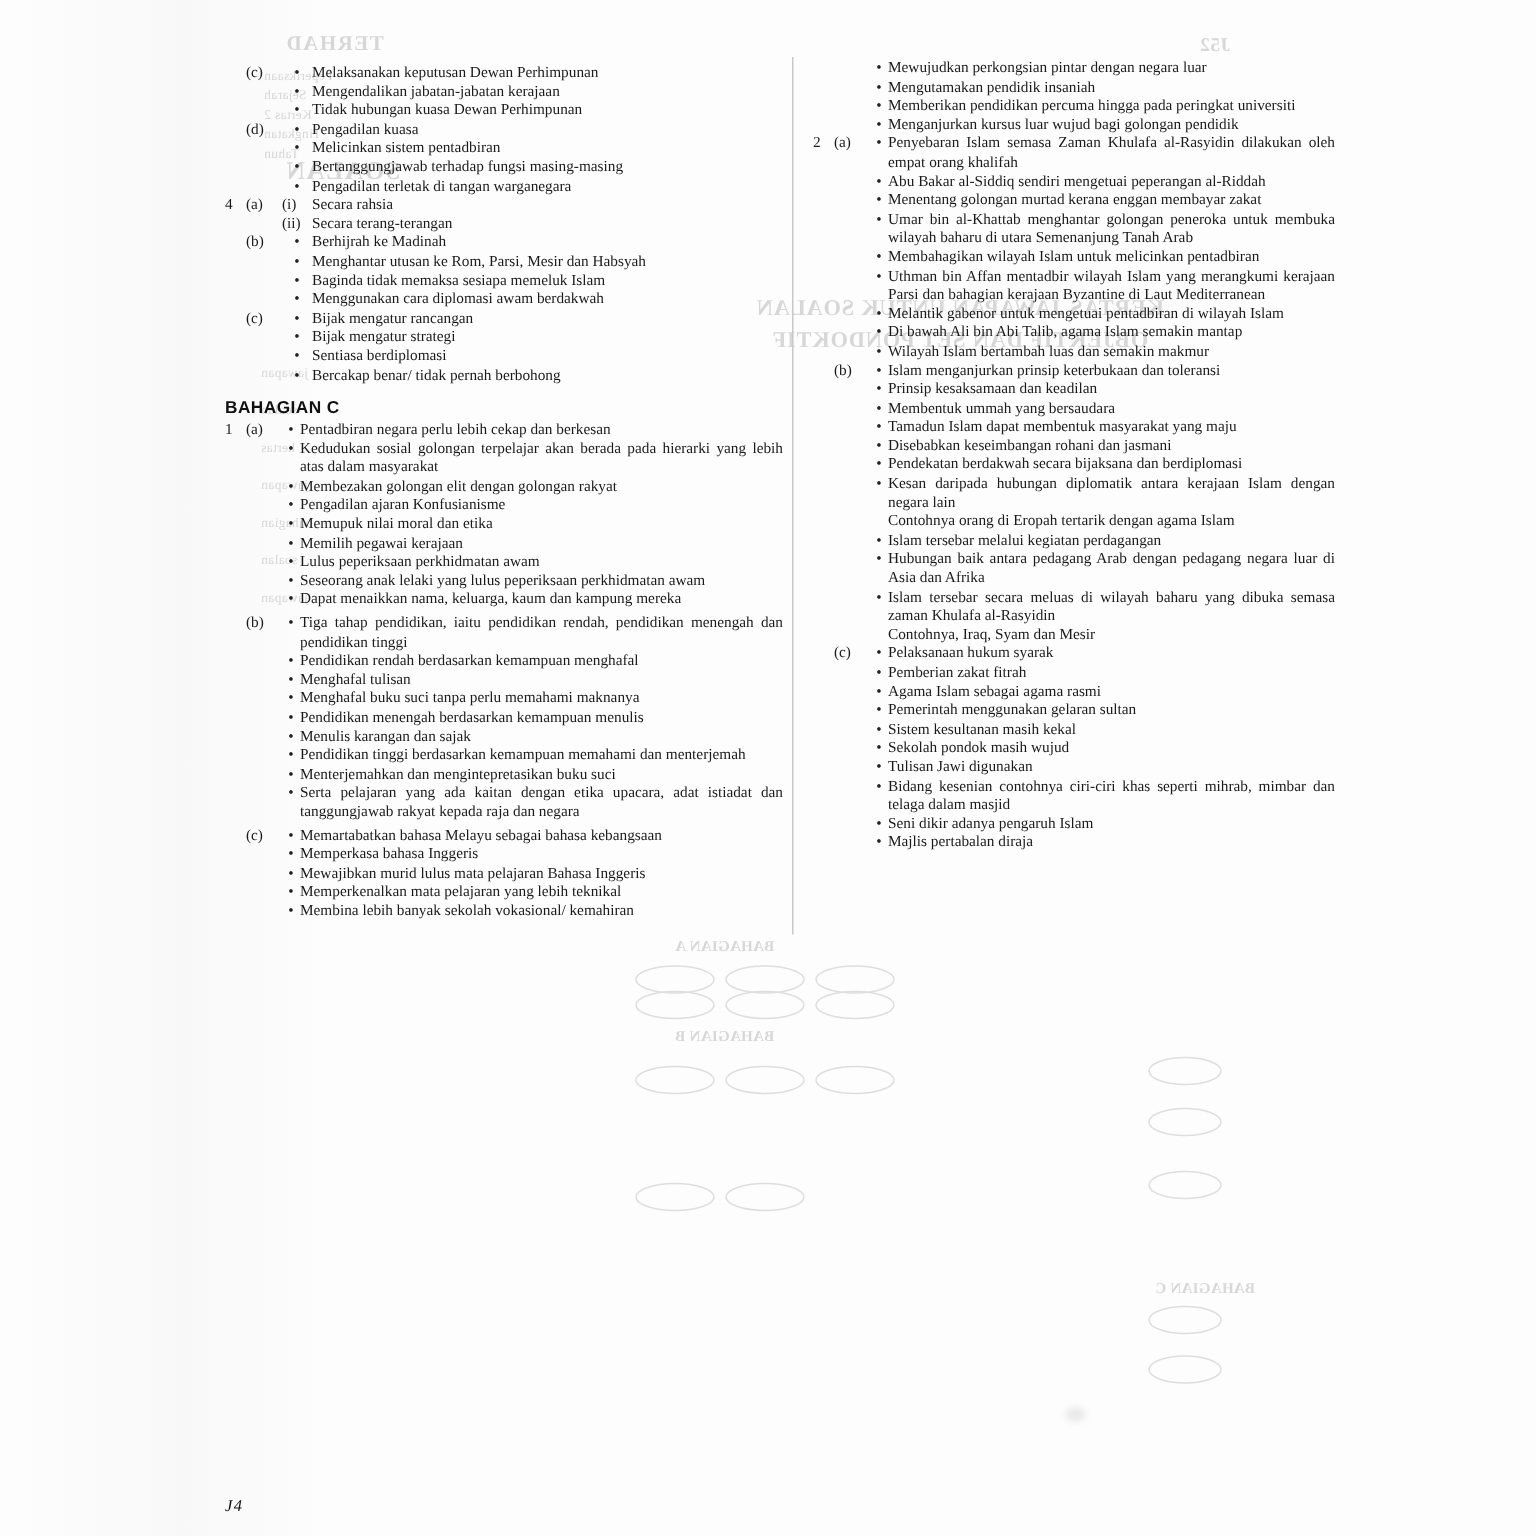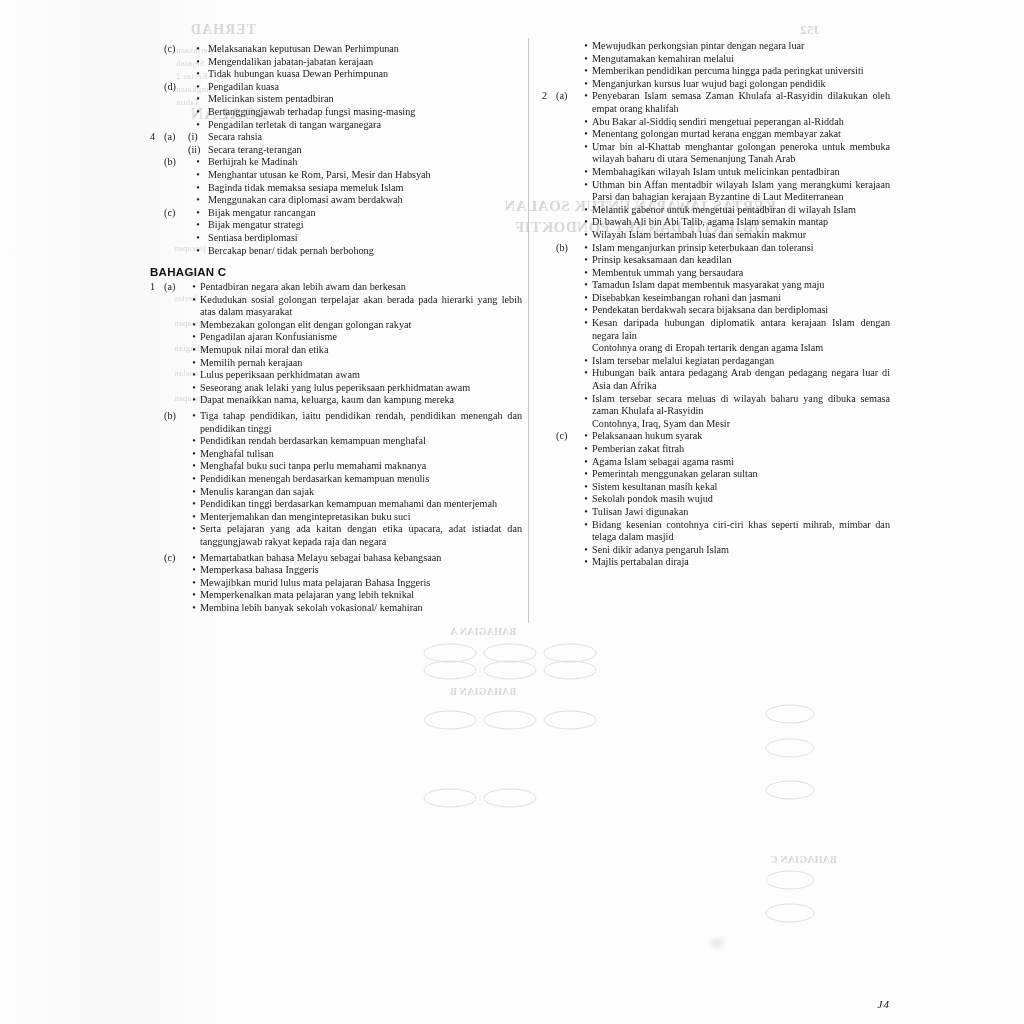--- a/index.html
+++ b/index.html
@@ -190,21 +190,21 @@
     letter-spacing: .3px;
     margin: 9px 0 3px 0;
     color: #111;
   }
 
   .folio {
     position: absolute;
     left: 0;
     right: 0;
     top: 990px;
-    text-align: right;
+    text-align: left;
     font-size: 11px;
     font-family: "Liberation Serif", serif;
     letter-spacing: 1px;
     color: #111;
     font-style: italic;
   }
 
   .smudge {
     position: absolute;
     border-radius: 50%;
@@ -378,21 +378,21 @@
         </table>
 
         <div class="section-label">BAHAGIAN C</div>
 
         <table class="items">
           <tbody>
             <tr>
               <td class="qno">1</td>
               <td class="alpha">(a)</td>
               <td class="bullet">•</td>
-              <td class="txt">Pentadbiran negara akan lebih awam dan berkesan</td>
+              <td class="txt">Pentadbiran negara perlu lebih cekap dan berkesan</td>
             </tr>
             <tr>
               <td class="qno"></td>
                 <td class="alpha"></td>
               <td class="bullet">•</td>
               <td class="txt">Kedudukan sosial golongan terpelajar akan berada pada hierarki yang lebih atas dalam masyarakat</td>
             </tr>
             <tr>
               <td class="qno"></td>
                 <td class="alpha"></td>
@@ -408,21 +408,21 @@
             <tr>
               <td class="qno"></td>
                 <td class="alpha"></td>
               <td class="bullet">•</td>
               <td class="txt">Memupuk nilai moral dan etika</td>
             </tr>
             <tr>
               <td class="qno"></td>
                 <td class="alpha"></td>
               <td class="bullet">•</td>
-              <td class="txt">Memilih pernah kerajaan</td>
+              <td class="txt">Memilih pegawai kerajaan</td>
             </tr>
             <tr>
               <td class="qno"></td>
                 <td class="alpha"></td>
               <td class="bullet">•</td>
               <td class="txt">Lulus peperiksaan perkhidmatan awam</td>
             </tr>
             <tr>
               <td class="qno"></td>
                 <td class="alpha"></td>
@@ -531,21 +531,21 @@
             <tr>
               <td class="qno"></td>
               <td class="alpha"></td>
               <td class="bullet">•</td>
               <td class="txt">Mewujudkan perkongsian pintar dengan negara luar</td>
             </tr>
             <tr>
               <td class="qno"></td>
                 <td class="alpha"></td>
               <td class="bullet">•</td>
-              <td class="txt">Mengutamakan kemahiran melalui</td>
+              <td class="txt">Mengutamakan pendidik insaniah</td>
             </tr>
             <tr>
               <td class="qno"></td>
                 <td class="alpha"></td>
               <td class="bullet">•</td>
               <td class="txt">Memberikan pendidikan percuma hingga pada peringkat universiti</td>
             </tr>
             <tr>
               <td class="qno"></td>
                 <td class="alpha"></td>

